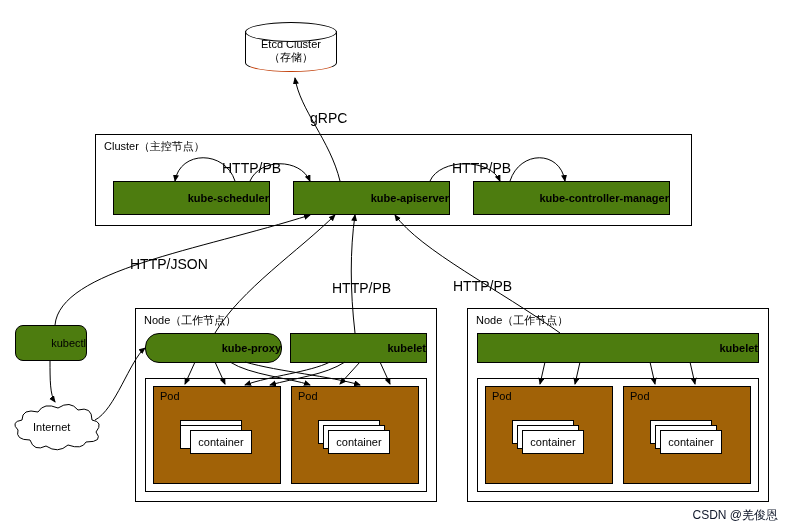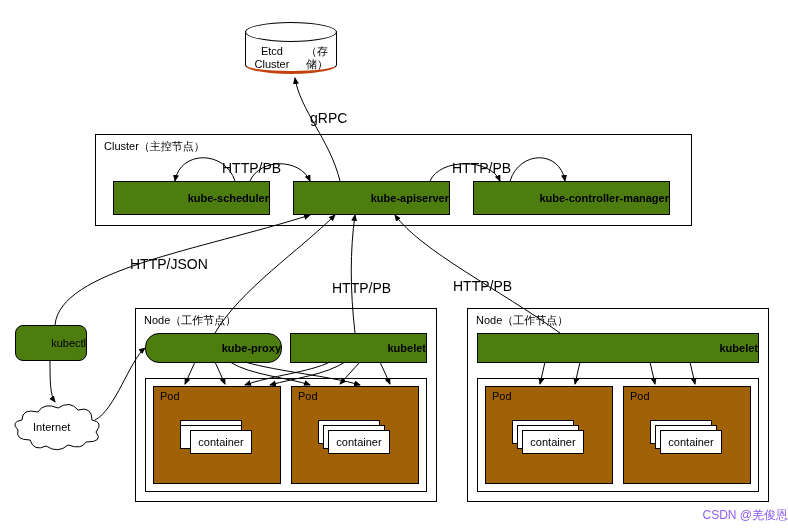--- a/index.html
+++ b/index.html
@@ -33,27 +33,27 @@
   }
   .bold { font-weight: bold; }
   .etcd {
     position: absolute;
     text-align: center;
   }
   .etcd .cyl-top {
     width: 90px; height: 18px; border: 1px solid #000; border-radius: 50%; background:#fff; position:absolute; top:0; left:0; z-index:2;
   }
   .etcd .cyl-body {
-    width: 90px; height: 40px; border-left:1px solid #000; border-right:1px solid #000; border-bottom:3px solid #c2410c; border-radius: 0 0 45px 45px / 0 0 9px 9px; background:#fff; position:absolute; top:9px; left:0; z-index:1;
-    display:flex; align-items:flex-end; justify-content:center; flex-direction:row; line-height:1.2;
+    width: 90px; height: 40px; border-left:1px solid #000; border-right:1px solid #000; border-bottom:1px solid #c2410c; border-radius: 0 0 45px 45px / 0 0 9px 9px; background:#fff; position:absolute; top:9px; left:0; z-index:1;
+    display:flex; align-items:center; justify-content:center; flex-direction:column; line-height:1.2;
   }
   svg.wires { position:absolute; top:0; left:0; width:788px; height:530px; pointer-events:none; }
   .edge-label { position:absolute; font-size:14px; background:transparent; }
   .cloud { position:absolute; }
-  .watermark { position:absolute; right:0; bottom:6px; color:#8b5cf6; font-size:12px; }
+  .watermark { position:absolute; right:10px; bottom:6px; color:#0f172a; font-size:12px; }
   .stack { position:absolute; }
   .stack .s { position:absolute; border:1px solid #000; background:#fff; width:60px; height:22px; }
   .podbox { position:absolute; border:1px solid #000; background:#a16207; }
   .podlabel { position:absolute; top:3px; left:6px; }
 </style>
 </head>
 <body>
 
 <div class="etcd" style="left:245px; top:22px; width:92px; height:50px;">
   <div class="cyl-top"></div>

